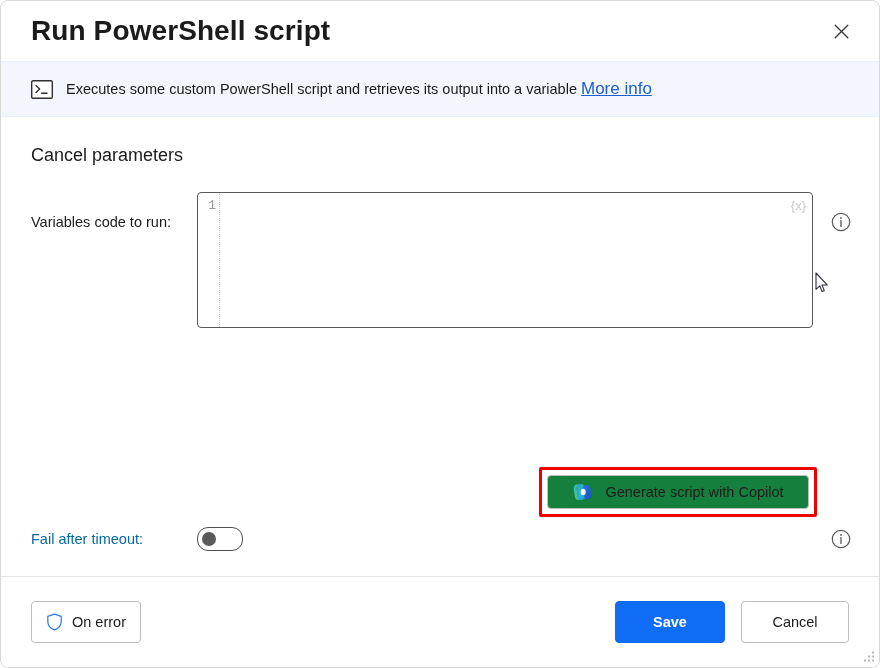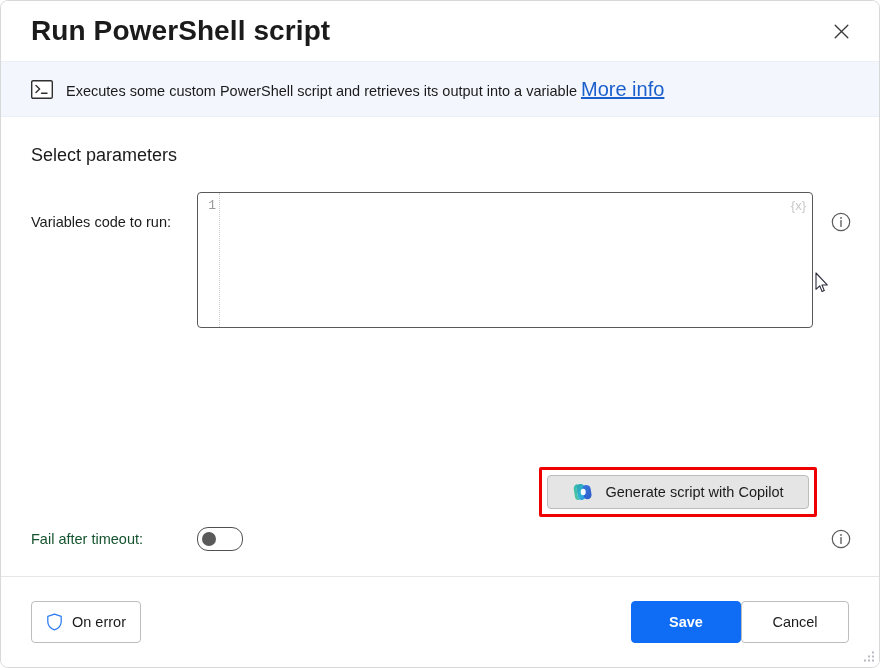--- a/index.html
+++ b/index.html
@@ -78,21 +78,21 @@
   }
   .info-text {
     font-size: 14.5px;
     color: #1b1b1b;
     line-height: 1.3;
   }
   .more-info-link {
     color: #1b5fcc;
     text-decoration: underline;
     cursor: pointer;
-    font-size: 20px;
+    font-size: 17px;
   }
 
   
   .body {
     flex: 1 1 auto;
     position: relative;
     padding: 0 30px;
     box-sizing: border-box;
     background: #ffffff;
   }
@@ -187,21 +187,21 @@
     border-radius: 2px;
     box-sizing: border-box;
     width: 278px;
     height: 50px;
   }
   .copilot-btn {
     width: 100%;
     height: 100%;
     border: 1px solid #bdbdbd;
     border-radius: 4px;
-    background: #e5e5e5;
+    background: #15803d;
     display: flex;
     align-items: center;
     justify-content: center;
     gap: 11px;
     cursor: pointer;
     box-sizing: border-box;
   }
   .copilot-label {
     font-size: 14.5px;
     color: #1b1b1b;
@@ -211,21 +211,21 @@
   .toggle-row {
     display: flex;
     align-items: center;
     position: absolute;
     left: 30px;
     top: 410px;
     width: 820px;
   }
   .toggle-label {
     font-size: 14.5px;
-    color: #14532d;
+    color: #0369a1;
     width: 166px;
     flex: 0 0 166px;
   }
   .toggle {
     width: 44px;
     height: 22px;
     border-radius: 11px;
     border: 1px solid #50504f;
     background: #ffffff;
     position: relative;
@@ -301,20 +301,21 @@
     background: #ffffff;
     color: #1b1b1b;
   }
   .btn-onerror {
     width: 110px;
     gap: 9px;
   }
   .footer-right {
     margin-left: auto;
     display: flex;
+    gap: 16px;
   }
   .btn-save {
     width: 110px;
     background: #0f6cf5;
     border: 1px solid #0f6cf5;
     color: #ffffff;
     font-weight: 600;
   }
   .btn-cancel { width: 108px; }
 
@@ -361,21 +362,21 @@
       <path d="M10.5 13.3 L16 13.3" stroke="#2f2f2f" stroke-width="1.4" stroke-linecap="round"></path>
     </svg>
     <div class="info-text">
       <span>Executes some custom PowerShell script and retrieves its output into a variable</span>
       <span class="more-info-link">More info</span>
     </div>
   </div>
 
   <div class="body">
 
-    <div class="section-title">Select parameters</div>
+    <div class="section-title">Cancel parameters</div>
 
     <div class="code-row">
       <div class="field-label">Variables code to run:</div>
 
       <div class="code-editor">
         <div class="gutter"></div>
         <div class="line-num">1</div>
         <div class="code-area"></div>
         <div class="var-token">{x}</div>
       </div>

